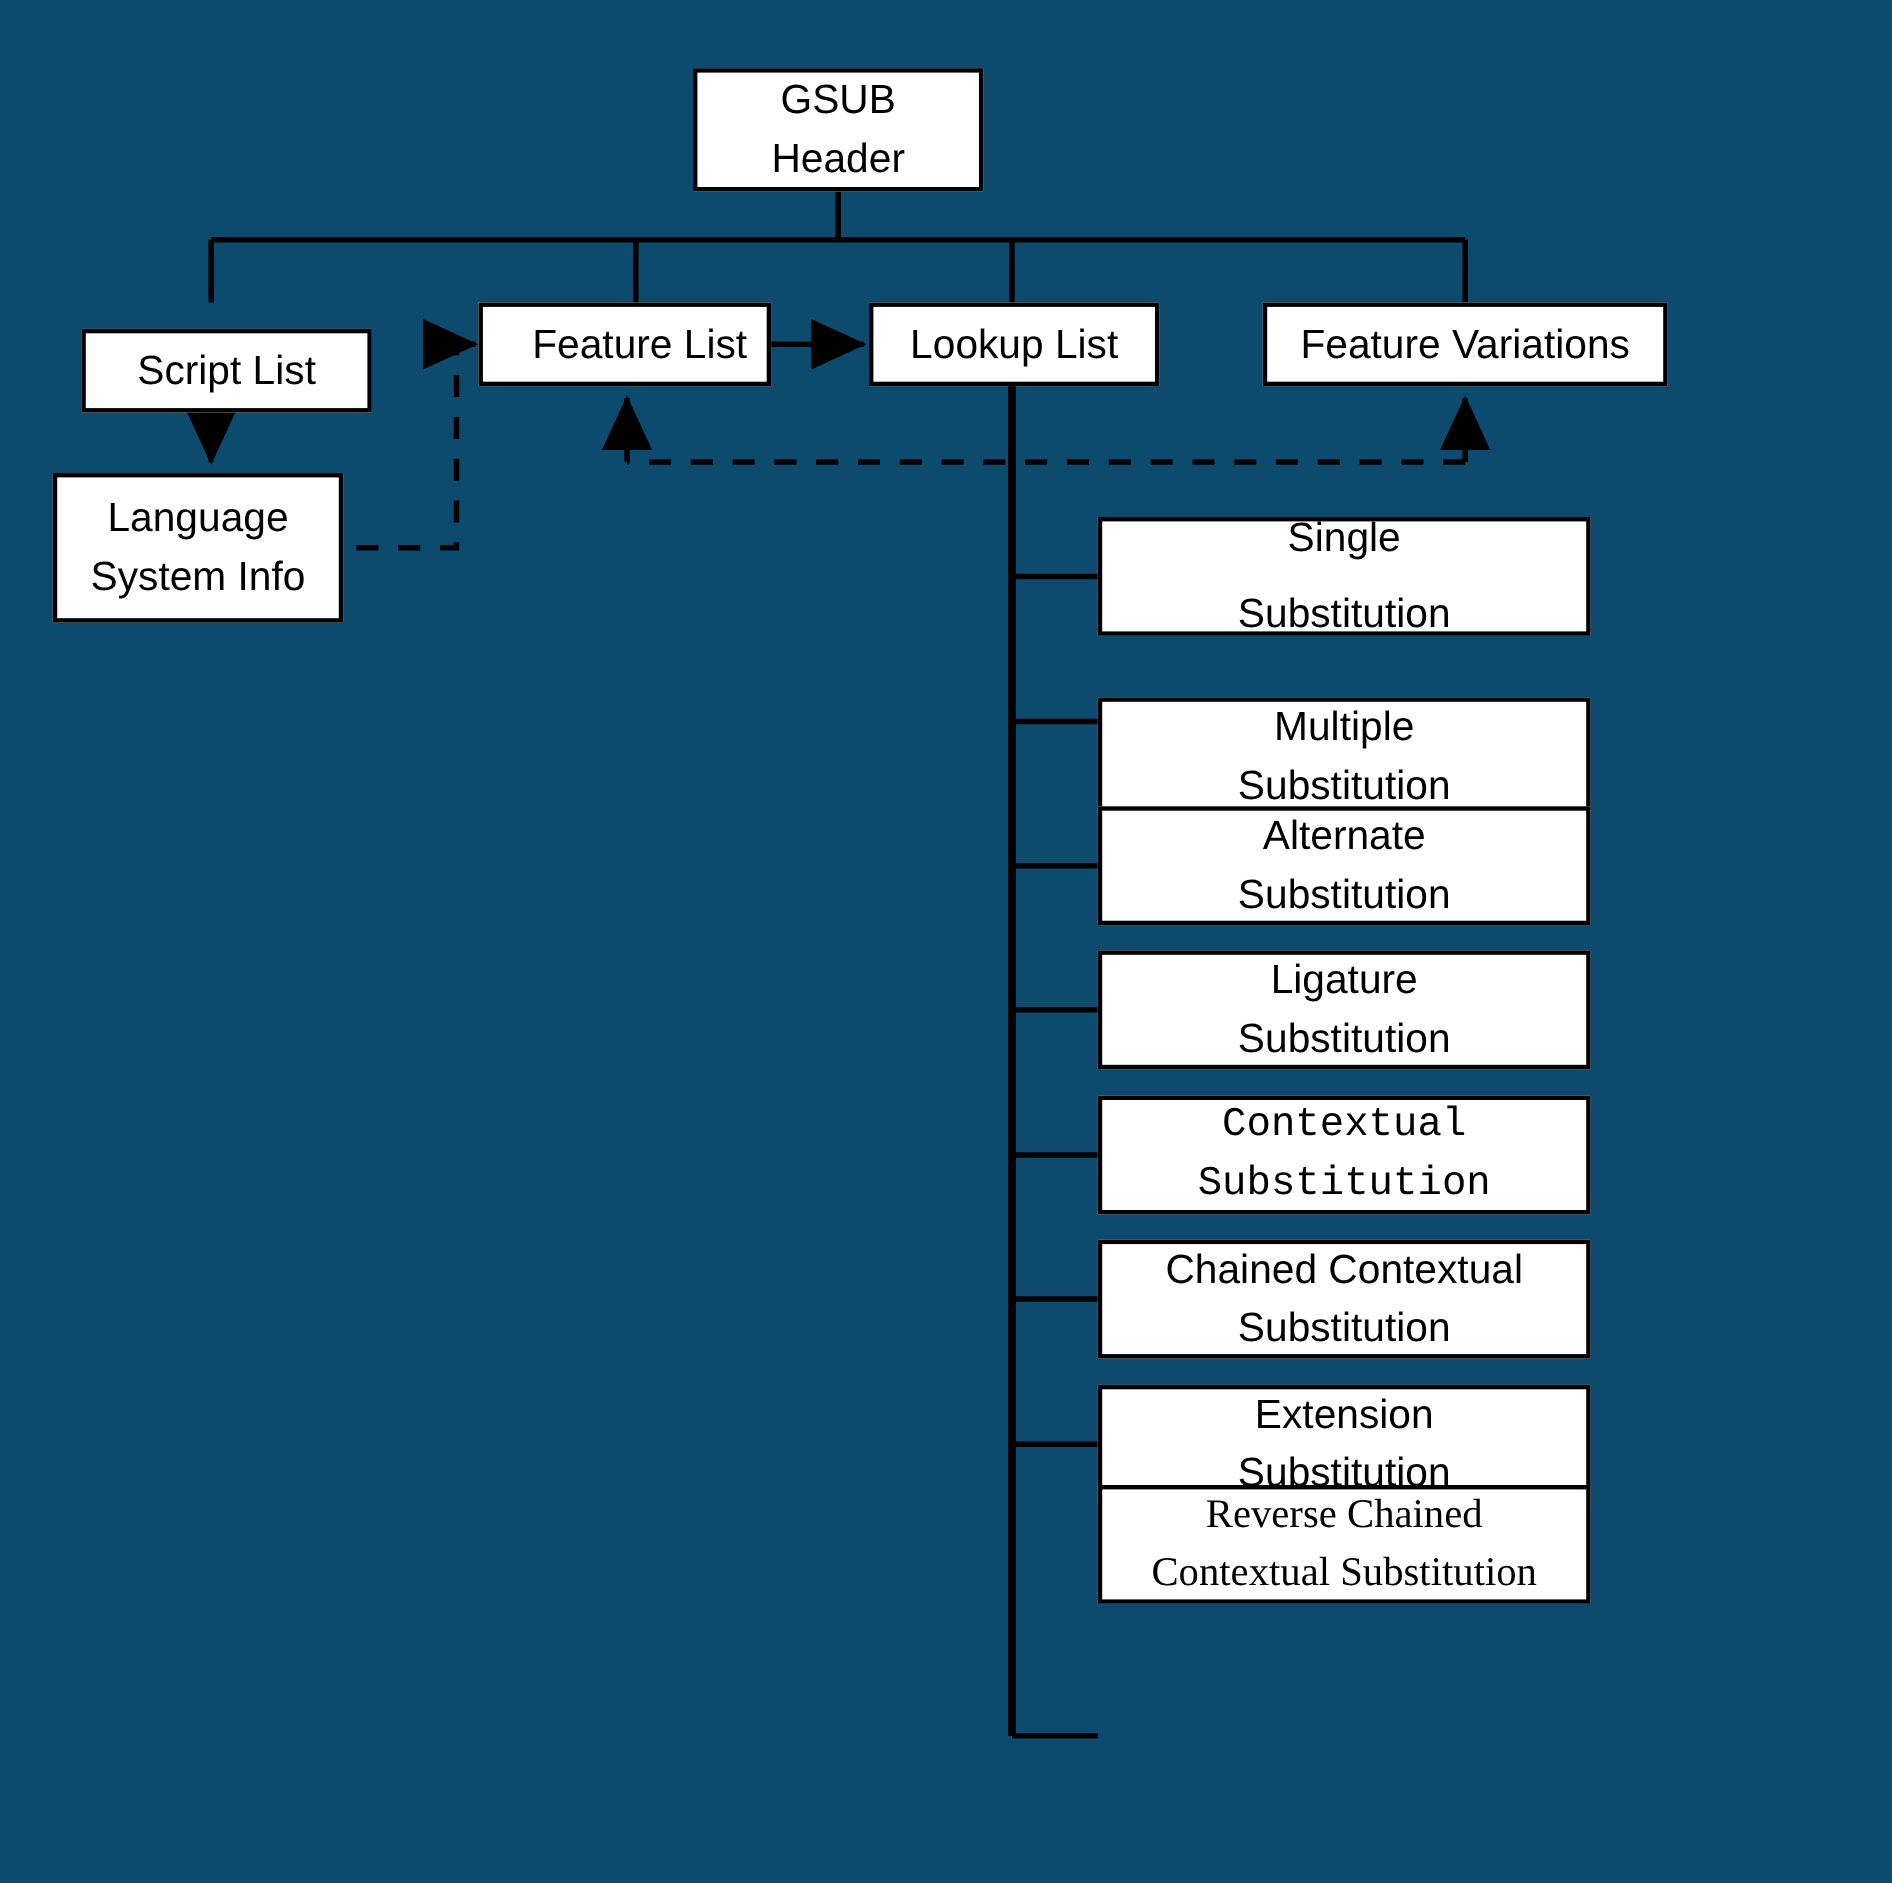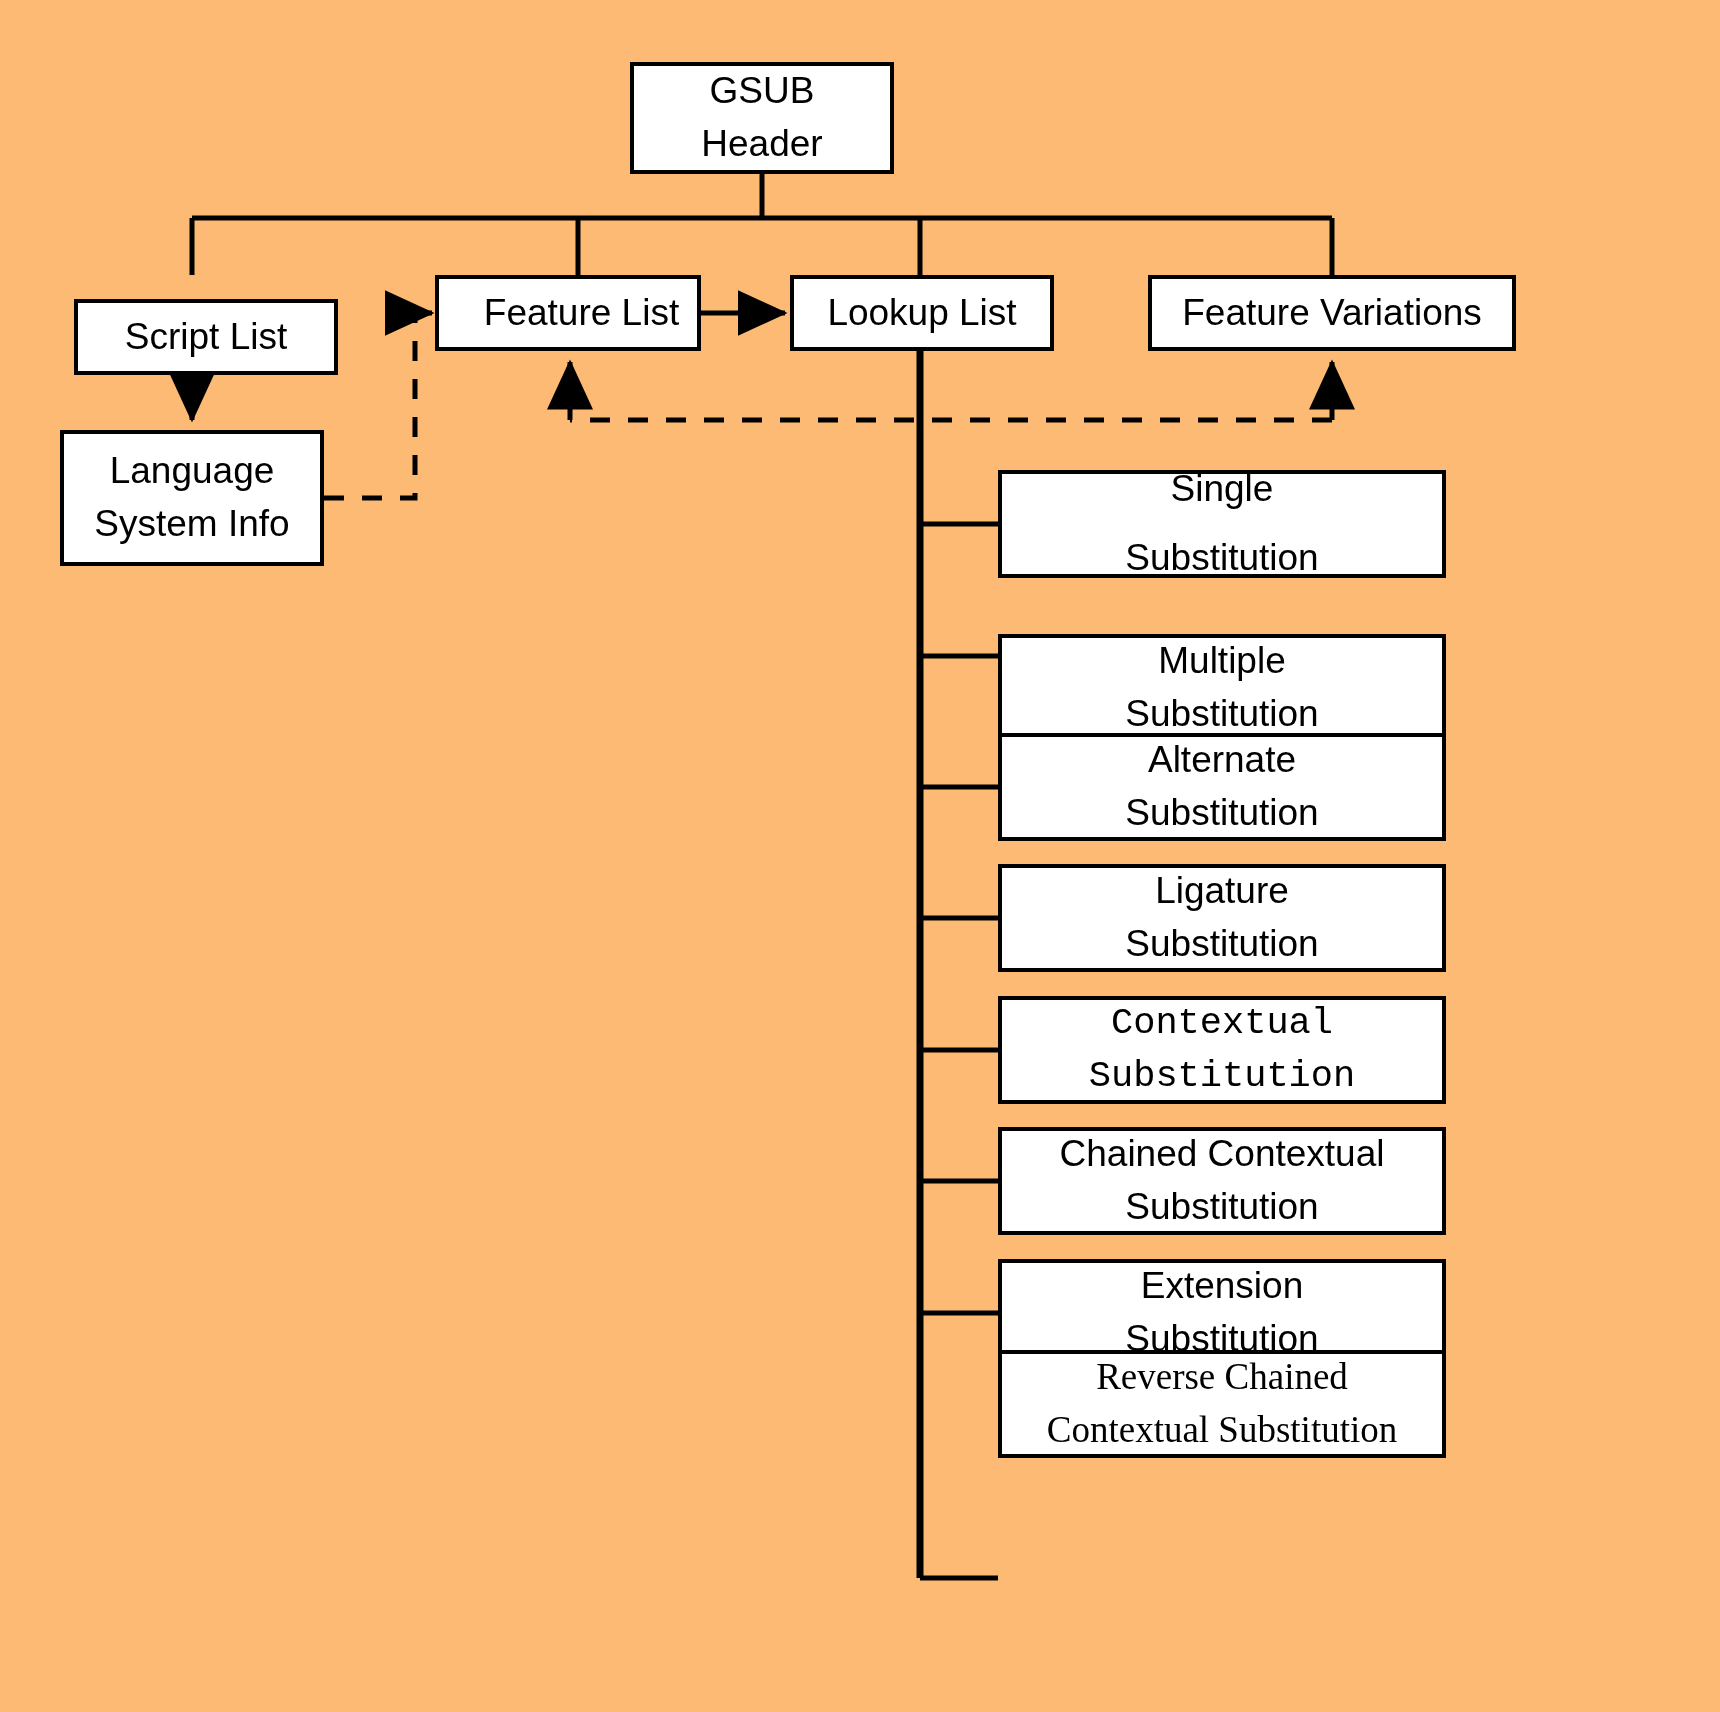--- a/index.html
+++ b/index.html
@@ -11,21 +11,21 @@
   body {
     width: 1720px;
     height: 1712px;
     font-family: "Liberation Sans", sans-serif;
     overflow: hidden;
   }
   #diagram {
     position: relative;
     width: 1720px;
     height: 1712px;
-    background: #fdba74;
+    background: #0c4a6e;
   }
   #edges {
     position: absolute;
     left: 0;
     top: 0;
     width: 1720px;
     height: 1712px;
     pointer-events: none;
   }
   .node {
@@ -48,21 +48,21 @@
     white-space: nowrap;
   }
   
   #node-gsub-header { left: 630px;  top: 62px;   width: 264px; height: 112px; }
   
   #node-script-list       { left: 74px;   top: 275px; width: 264px; height: 76px; margin-top: 24px; }
   #node-feature-list      { left: 435px;  top: 275px; width: 266px; height: 76px; padding-left: 27px; }
   #node-lookup-list       { left: 790px;  top: 275px; width: 264px; height: 76px; }
   #node-feature-variations{ left: 1148px; top: 275px; width: 368px; height: 76px; }
   
-  #node-language-system-info { left: 60px; top: 430px; width: 264px; height: 136px; text-align: center; }
+  #node-language-system-info { left: 48px; top: 430px; width: 264px; height: 136px; text-align: center; }
   
   .subnode { left: 998px; width: 448px; height: 108px; }
   #node-single-substitution             { top: 470px; gap: 16px;  }
   #node-multiple-substitution           { top: 634px;  }
   #node-alternate-substitution          { top: 733px;  }
   #node-ligature-substitution           { top: 864px;  }
   #node-contextual-substitution         { top: 996px; font-family: Liberation Mono, monospace;  }
   #node-chained-contextual-substitution { top: 1127px; align-items: center; }
   #node-extension-substitution          { top: 1259px; }
   #node-reverse-chained-contextual-substitution { top: 1350px; font-family: Liberation Serif, serif; }

